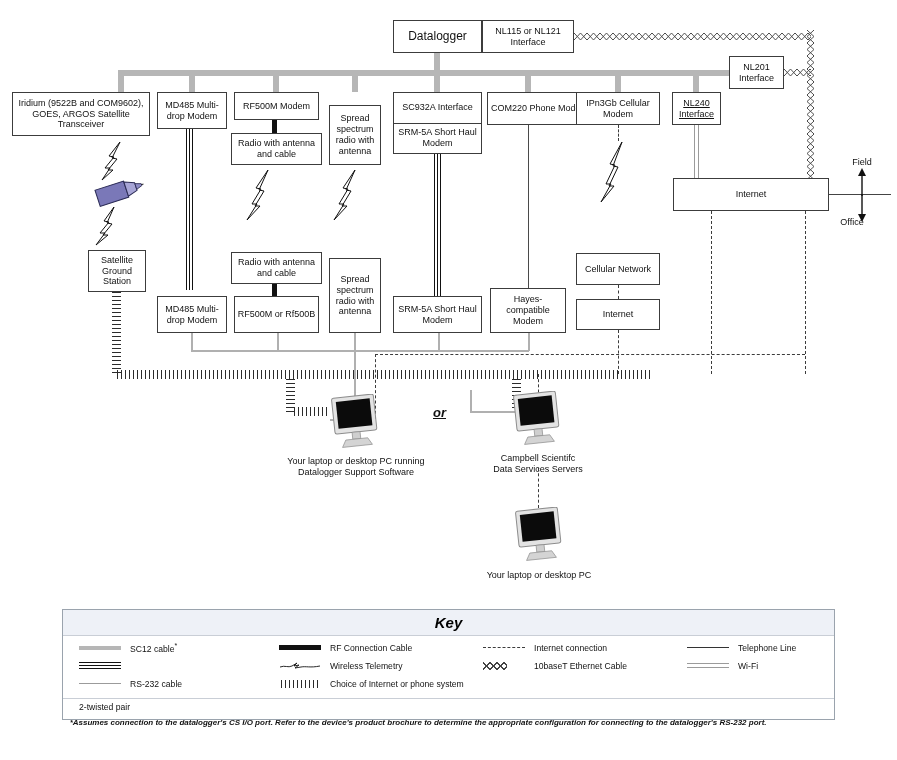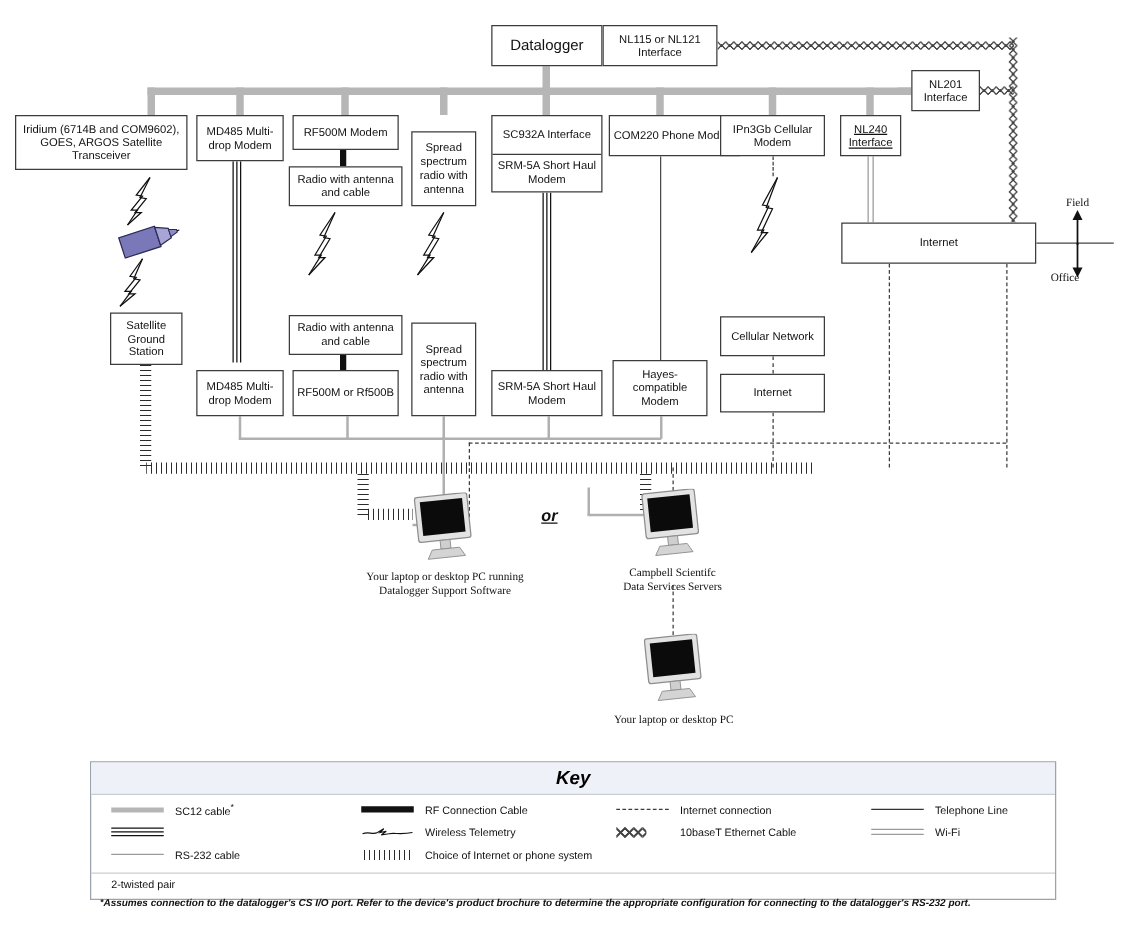--- a/index.html
+++ b/index.html
@@ -42,41 +42,41 @@
   .eth.h{background-repeat:repeat-x;background-position:0 center;}
   .eth.v{background-repeat:repeat-y;background-position:center 0;}
 
   
   .hatch-h{position:absolute;z-index:4;
     background-image:repeating-linear-gradient(to right,#2b2b2b 0 1px,transparent 1px 4px);}
   .hatch-v{position:absolute;z-index:4;
     background-image:repeating-linear-gradient(to bottom,#2b2b2b 0 1px,transparent 1px 4px);}
 
   
-  .lbl{position:absolute;text-align:center;line-height:1.25;z-index:7;font-family:Liberation Serif, serif;}
+  .lbl{position:absolute;text-align:center;line-height:1.25;z-index:7;}
   .or{position:absolute;font-style:italic;font-weight:bold;font-size:13px;
       text-decoration:underline;z-index:8;}
 
   
   .mon{position:absolute;z-index:7;}
   .mon svg{display:block;}
 
   
   .bolt{position:absolute;z-index:6;}
   .bolt svg{display:block;}
 
   
   .sat{position:absolute;z-index:7;}
 
   
   .arrow{position:absolute;z-index:6;}
 
   
   #key{
-    position:absolute;left:72px;top:609px;width:773px;height:111px;
+    position:absolute;left:62px;top:609px;width:773px;height:111px;
     border:1px solid #9aa3ad;background:#fff;box-sizing:border-box;z-index:10;
   }
   #key .kh{
     height:25px;background:#eef1f7;border-bottom:1px solid #c9ced6;
     display:flex;align-items:center;justify-content:center;
     font-style:italic;font-weight:bold;font-size:15px;color:#000;
   }
   #key .kbody{position:relative;height:62px;}
   #key .krow{position:absolute;display:flex;align-items:center;font-size:8.6px;}
   #key .swatch{width:42px;height:12px;position:relative;margin-right:9px;flex:0 0 42px;}
@@ -127,21 +127,21 @@
 
   <div class="box" style="left:482px;top:20px;width:92px;height:33px;">
     <span class="t">NL115 or NL121 Interface</span>
   </div>
 
   <div class="box" style="left:729px;top:56px;width:55px;height:33px;">
     <span class="t">NL201 Interface</span>
   </div>
 
   <div class="box" style="left:12px;top:92px;width:138px;height:44px;">
-    <span class="t">Iridium (6714B and COM9602), GOES, ARGOS Satellite Transceiver</span>
+    <span class="t">Iridium (9522B and COM9602), GOES, ARGOS Satellite Transceiver</span>
   </div>
 
   <div class="box" style="left:157px;top:92px;width:70px;height:37px;">
     <span class="t">MD485 Multi-drop Modem</span>
   </div>
 
   <div class="box" style="left:234px;top:92px;width:85px;height:28px;">
     <span class="t">RF500M Modem</span>
   </div>
 

